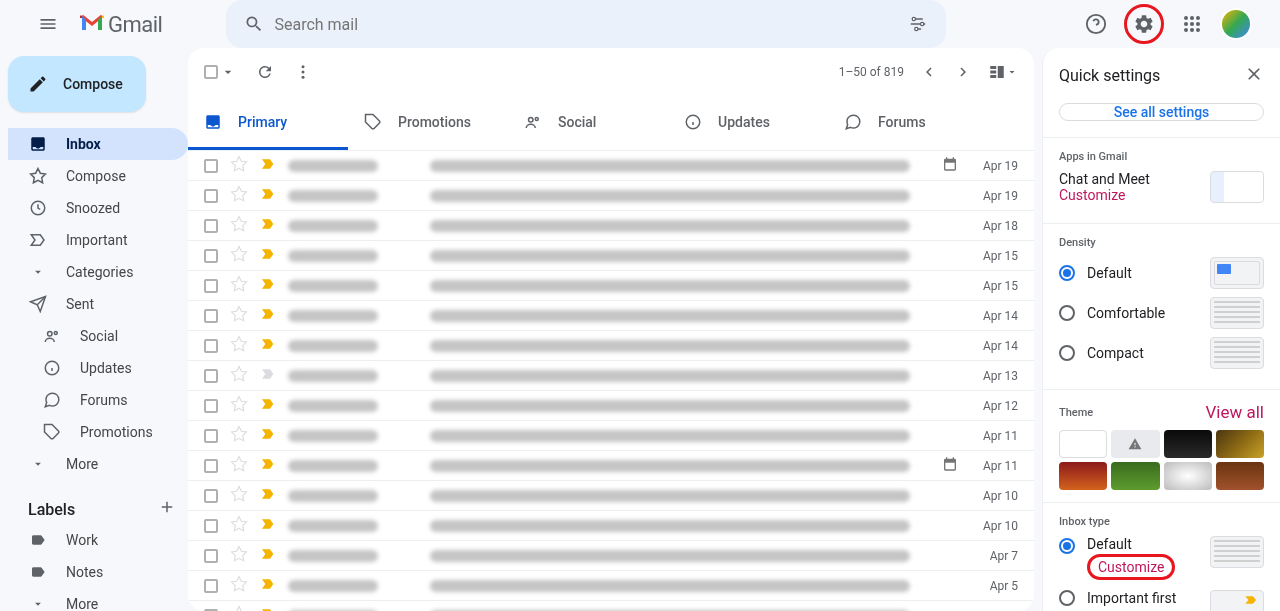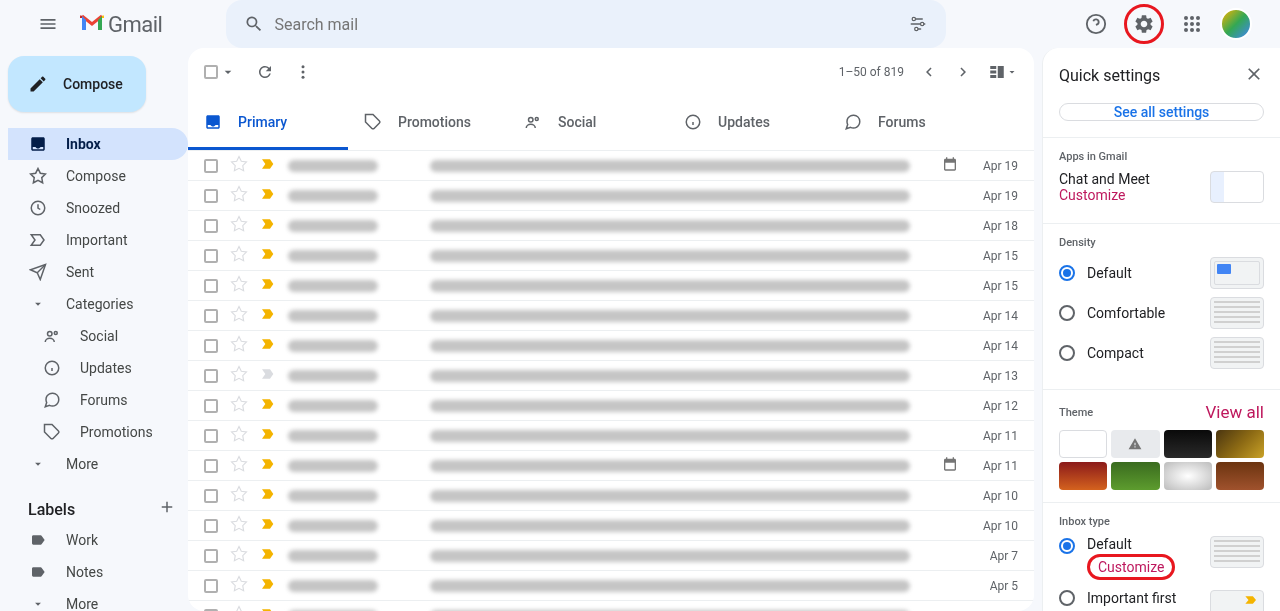--- a/index.html
+++ b/index.html
@@ -190,34 +190,34 @@
       <div class="nav-item">
           <span class="nicon">
             <svg width="18" height="18" viewBox="0 0 24 24" fill="none" stroke="currentColor" stroke-width="2">
               <path d="M3 5 L15 5 L20 12 L15 19 L3 19 L8 12 Z"></path>
             </svg>
           </span>
           <span>Important</span>
         </div>
       <div class="nav-item">
           <span class="nicon">
+            <svg width="14" height="14" viewBox="0 0 24 24" fill="currentColor">
+              <path d="M7 10l5 5 5-5z"></path>
+            </svg>
+          </span>
+          <span>Categories</span>
+        </div>
+      <div class="nav-item">
+          <span class="nicon">
             <svg width="18" height="18" viewBox="0 0 24 24" fill="none" stroke="currentColor" stroke-width="2">
               <line x1="22" y1="2" x2="11" y2="13"></line>
               <polygon points="22 2 15 22 11 13 2 9 22 2"></polygon>
             </svg>
           </span>
           <span>Sent</span>
-        </div>
-      <div class="nav-item">
-          <span class="nicon">
-            <svg width="14" height="14" viewBox="0 0 24 24" fill="currentColor">
-              <path d="M7 10l5 5 5-5z"></path>
-            </svg>
-          </span>
-          <span>Categories</span>
         </div>
       <div class="nav-sub">
         <div class="nav-item">
             <span class="nicon">
               <svg width="18" height="18" viewBox="0 0 24 24" fill="none" stroke="currentColor" stroke-width="2">
                 <circle cx="9" cy="9" r="3"></circle>
                 <path d="M3 20c0-3 3-5 6-5s6 2 6 5"></path>
                 <circle cx="17" cy="8" r="2"></circle>
               </svg>
             </span>

